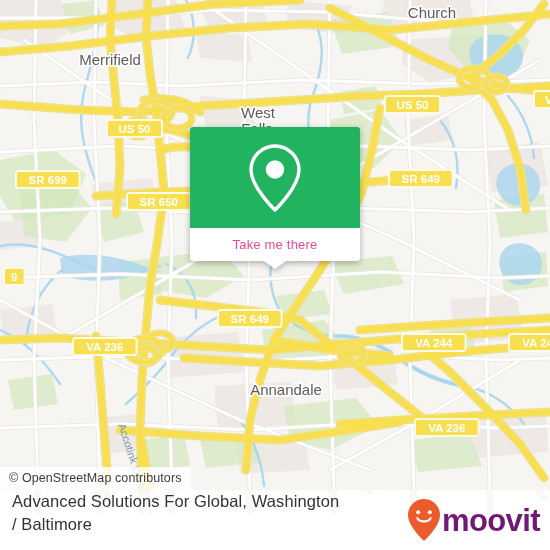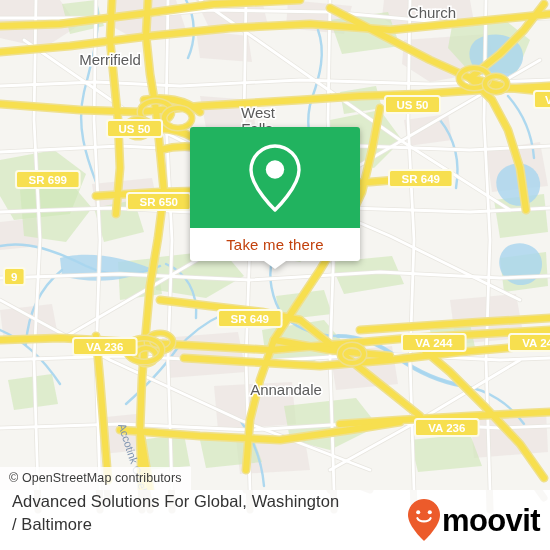--- a/index.html
+++ b/index.html
@@ -46,22 +46,22 @@
     display:flex;align-items:center;justify-content:center;
   }
   .card-foot{
     background:#ffffff;
     height:33px;
     display:flex;align-items:center;justify-content:center;
     border-radius:0 0 3px 3px;
     position:relative;
   }
   .card-foot-label{
-    font-size:15px;
-    color:#c2410c;
+    font-size:13px;
+    color:#ec4899;
     letter-spacing:.2px;
   }
   .card-tip{
     position:absolute;
     left:50%;top:100%;
     margin-left:-11px;
     width:0;height:0;
     border-left:11px solid transparent;
     border-right:11px solid transparent;
     border-top:8px solid #ffffff;
@@ -91,21 +91,21 @@
   }
   .brand{
     position:absolute;
     right:10px;top:50%;
     transform:translateY(-50%);
     display:flex;align-items:center;
   }
   .brand-word{
     font-size:31px;
     font-weight:bold;
-    color:#000000;
+    color:#701a75;
     letter-spacing:-.6px;
     margin-left:1px;
     line-height:1;
   }
 </style>
 </head>
 <body>
 
 <div id="app">
 

